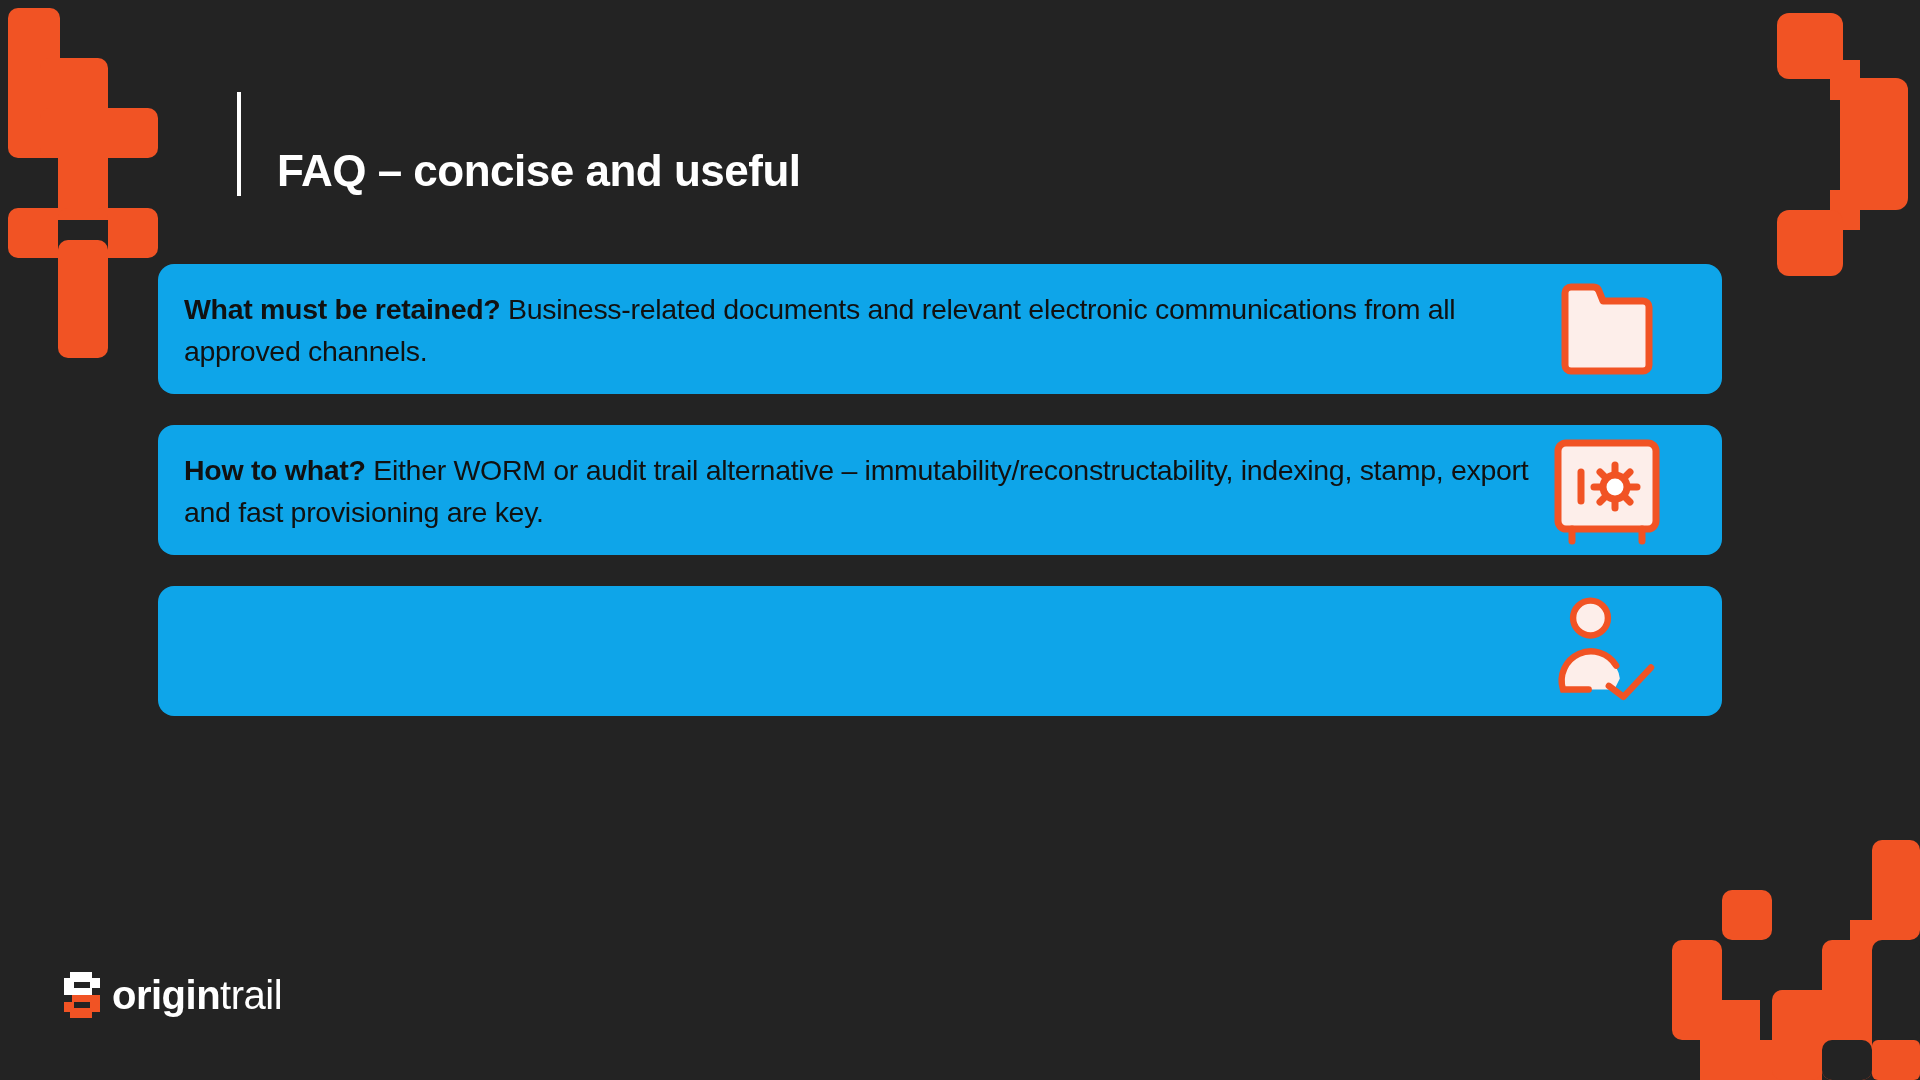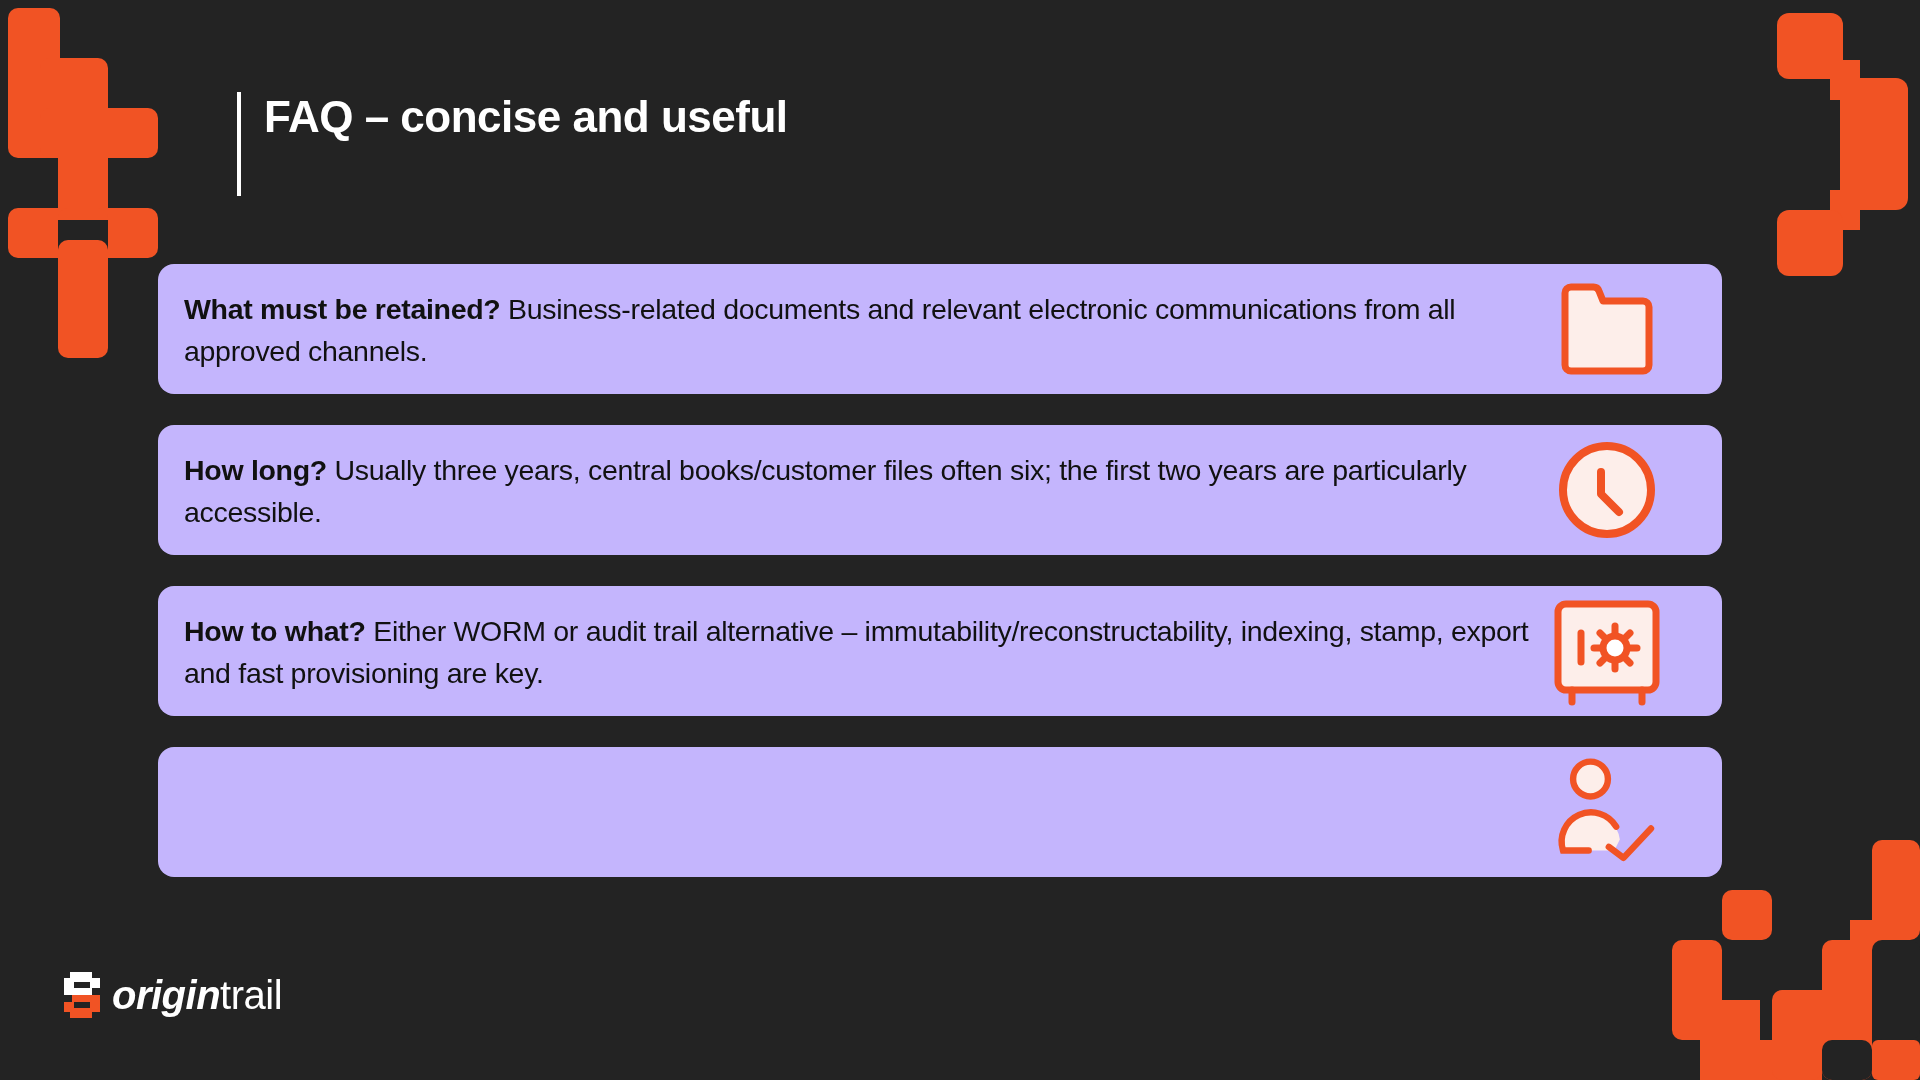--- a/index.html
+++ b/index.html
@@ -6,31 +6,31 @@
   body {
     width: 1920px; height: 1080px; overflow: hidden;
     background: #232323;
     position: relative;
     font-family: "Liberation Sans", "DejaVu Sans", sans-serif;
   }
   .deco { position: absolute; top: 0; left: 0; width: 1920px; height: 1080px; pointer-events: none; }
   .title-wrap {
     position: absolute; left: 237px; top: 92px; height: 104px;
     border-left: 4px solid #ffffff;
-    display: flex; align-items: flex-start;
-    padding-left: 23px;
+    display: flex; align-items: flex-end;
+    padding-left: 36px;
   }
   .title {
     color: #ffffff; font-weight: bold; font-size: 44px; letter-spacing: -0.5px;
     white-space: nowrap;
   }
   .cards { position: absolute; left: 158px; top: 264px; width: 1564px; }
   .card {
     position: relative;
-    background: #c4b5fd;
+    background: #0ea5e9;
     border-radius: 16px;
     height: 130px;
     margin-bottom: 31px;
     box-sizing: border-box;
     padding: 24px 190px 0 26px;
   }
   .card-text {
     font-size: 28.5px; line-height: 42px; color: #111111;
     letter-spacing: -0.3px;
   }
@@ -40,21 +40,21 @@
     width: 110px; height: 110px;
     display: flex; align-items: center; justify-content: center;
   }
   .logo {
     position: absolute; left: 58px; top: 968px;
     display: flex; align-items: center;
   }
   .logo-text {
     color: #ffffff; font-size: 40px; margin-left: 6px; letter-spacing: -0.5px;
   }
-  .logo-text b { font-weight: bold; font-style: italic; }
+  .logo-text b { font-weight: bold; }
   .logo-text span { font-weight: normal; }
 </style>
 </head>
 <body>
 
 <svg class="deco" viewBox="0 0 1920 1080" xmlns="http://www.w3.org/2000/svg">
   <g fill="#f15324">
 
     <g>
       <rect x="8" y="8" width="52" height="150" rx="10"></rect>
@@ -100,29 +100,20 @@
 
   <div class="card">
     <div class="card-text"><b>What must be retained?</b><span> Business-related documents and relevant electronic communications from all approved channels.</span></div>
     <div class="card-icon">
       <svg width="104" height="100" viewBox="0 0 104 100">
         <path d="M10 14 a6 6 0 0 1 6 -6 H38 a6 6 0 0 1 6 4 L48 22 H88 a6 6 0 0 1 6 6 V86 a6 6 0 0 1 -6 6 H16 a6 6 0 0 1 -6 -6 Z" fill="#fdeeea" stroke="#f15324" stroke-width="7" stroke-linejoin="round"></path>
       </svg>
     </div>
   </div>
 
-  <div class="card">
-    <div class="card-text"><b>How long?</b><span> Usually three years, central books/customer files often six; the first two years are particularly accessible.</span></div>
-    <div class="card-icon">
-      <svg width="104" height="104" viewBox="0 0 104 104">
-        <circle cx="52" cy="52" r="44" fill="#fdeeea" stroke="#f15324" stroke-width="8"></circle>
-        <path d="M46 34 V56 L64 74" fill="none" stroke="#f15324" stroke-width="8" stroke-linecap="round" stroke-linejoin="round"></path>
-      </svg>
-    </div>
-  </div>
 
   <div class="card">
     <div class="card-text"><b>How to what?</b><span> Either WORM or audit trail alternative – immutability/reconstructability, indexing, stamp, export and fast provisioning are key.</span></div>
     <div class="card-icon">
       <svg width="110" height="110" viewBox="0 0 110 110">
         <rect x="6" y="8" width="98" height="86" rx="8" fill="#fdeeea" stroke="#f15324" stroke-width="7"></rect>
         <line x1="20" y1="94" x2="20" y2="106" stroke="#f15324" stroke-width="7" stroke-linecap="round"></line>
         <line x1="90" y1="94" x2="90" y2="106" stroke="#f15324" stroke-width="7" stroke-linecap="round"></line>
         <line x1="29" y1="37" x2="29" y2="66" stroke="#f15324" stroke-width="7" stroke-linecap="round"></line>
         <g stroke="#f15324" stroke-width="7" stroke-linecap="round">

